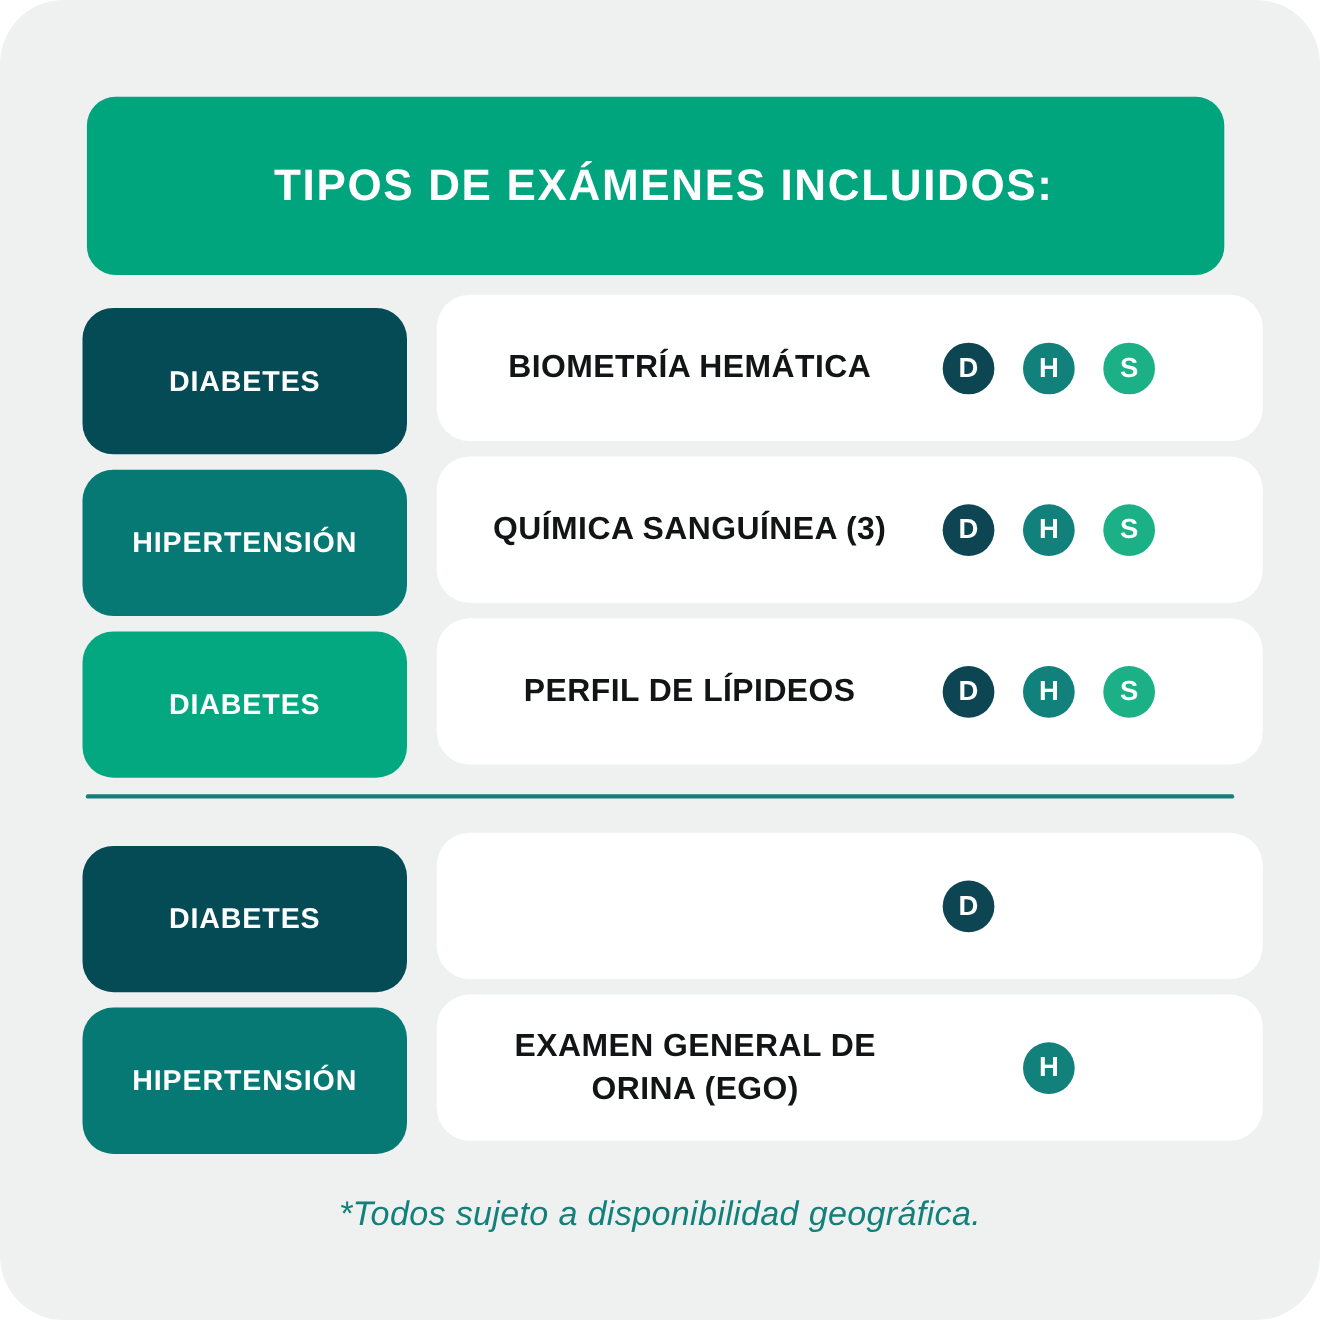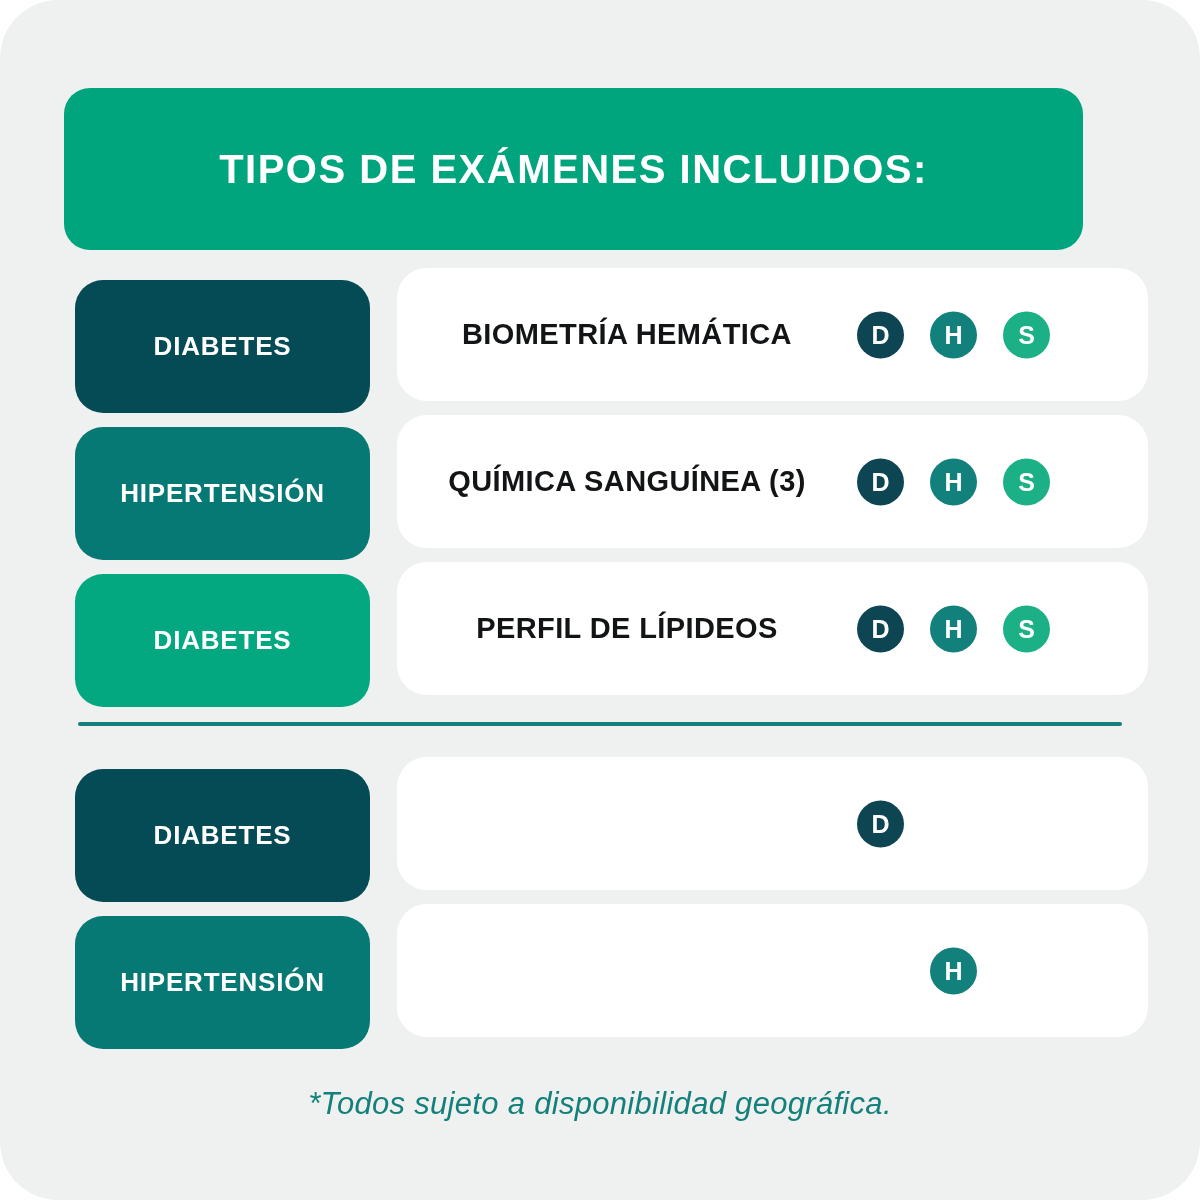--- a/index.html
+++ b/index.html
@@ -1,20 +1,20 @@
 <!DOCTYPE html>
 <html><head>
 <meta charset="utf-8">
 <style>
   html,body{margin:0;padding:0;background:#ffffff;}
   body{width:1200px;height:1200px;font-family:"Liberation Sans",sans-serif;}
   .canvas{position:relative;width:1200px;height:1200px;border-radius:58px;overflow:hidden;}
 
-  .banner{position:absolute;left:64px;top:88px;width:1019px;height:162px;
-          border-radius:26px;display:flex;align-items:center;justify-content:center;}
+  .banner{position:absolute;left:79px;top:88px;width:1019px;height:162px;
+          border-radius:26px;display:flex;align-items:center;justify-content:center;padding-left:15px;}
   .banner .title{color:#ffffff;font-size:40px;font-weight:bold;letter-spacing:1.5px;}
 
   .row{position:absolute;left:75px;width:1019px;height:133px;}
   .row-0{top:268px;} .row-1{top:415px;} .row-2{top:562px;}
   .row-3{top:757px;} .row-4{top:904px;}
 
   .pill{position:absolute;left:0;top:0;width:295px;height:100%;border-radius:28px;
         display:flex;align-items:center;justify-content:center;
         color:#ffffff;font-size:26px;font-weight:bold;letter-spacing:0.8px;margin-top:12px;}
 
@@ -81,19 +81,20 @@
   <div class="row row-3">
     <div class="pill" style="background: rgb(5, 75, 86);">DIABETES</div>
     <div class="card" style="background: rgb(255, 255, 255);">
       <span class="badge b-d" style="background: rgb(13, 69, 83);">D</span>
     </div>
   </div>
 
   <div class="row row-4">
     <div class="pill" style="background: rgb(7, 121, 116);">HIPERTENSIÓN</div>
     <div class="card" style="background: rgb(255, 255, 255);">
+      <div class="exam exam--narrow">EXAMEN GENERAL DE ORINA (EGO)</div>
       <span class="badge b-h" style="background: rgb(18, 128, 123);">H</span>
     </div>
   </div>
 
   <div class="footnote" style="color: rgb(20, 128, 124); font-style: italic;">*Todos sujeto a disponibilidad geográfica.</div>
 
 </div>
 
 </body></html>

